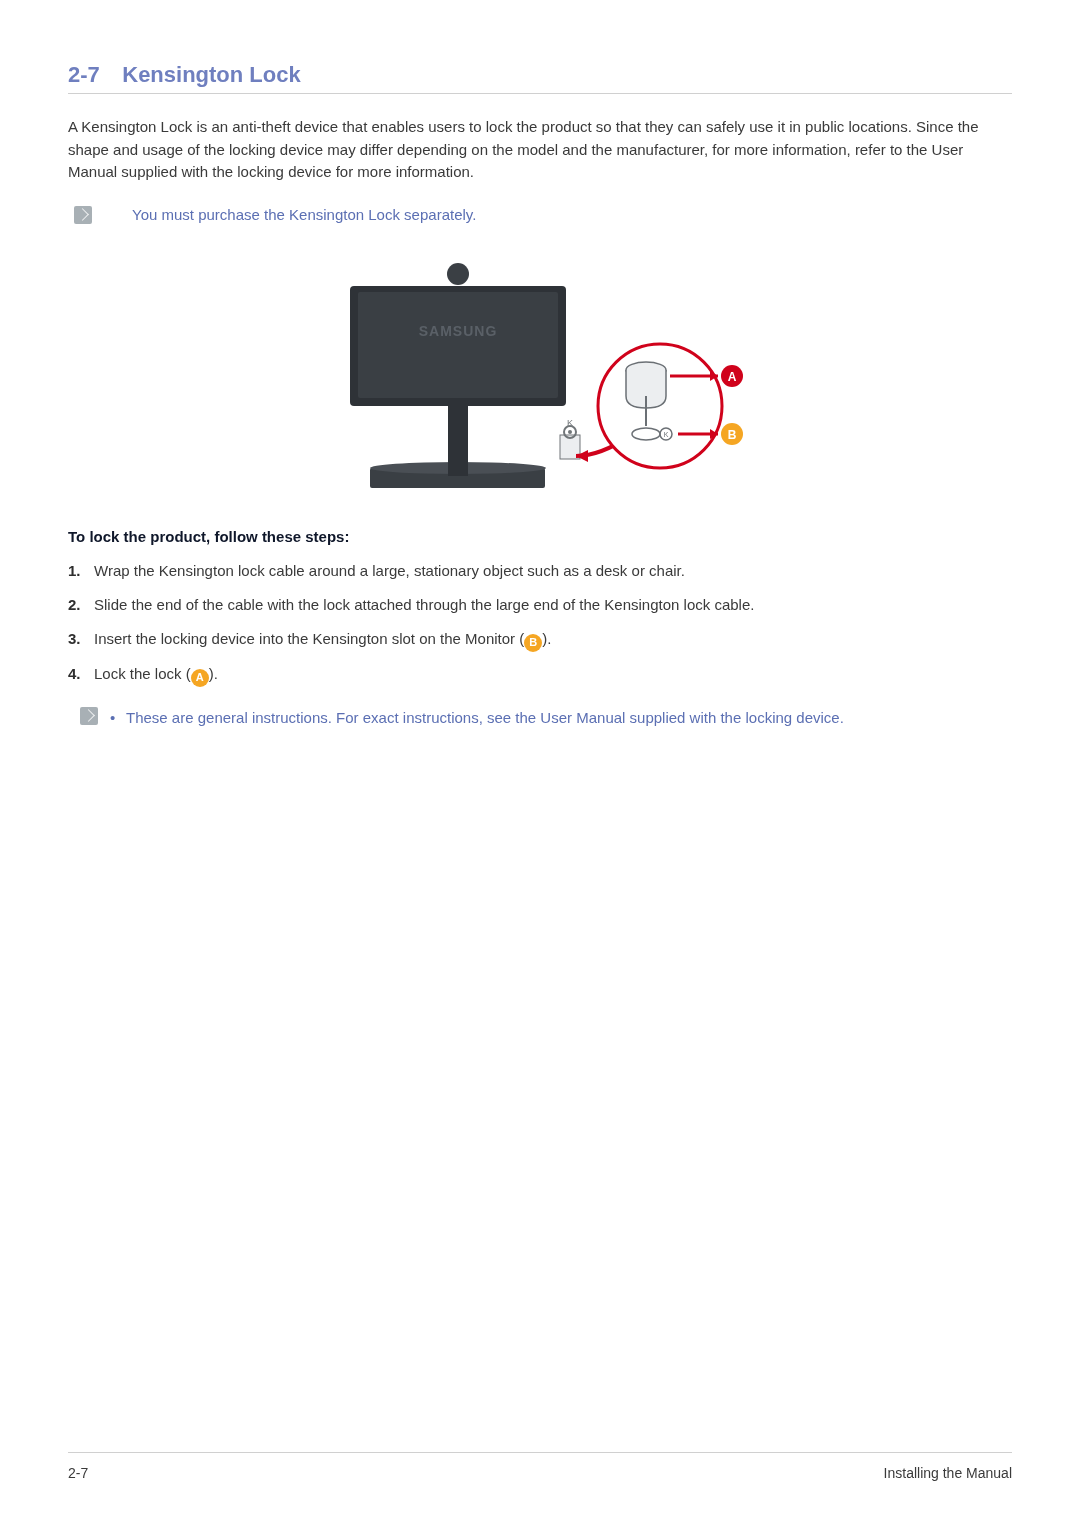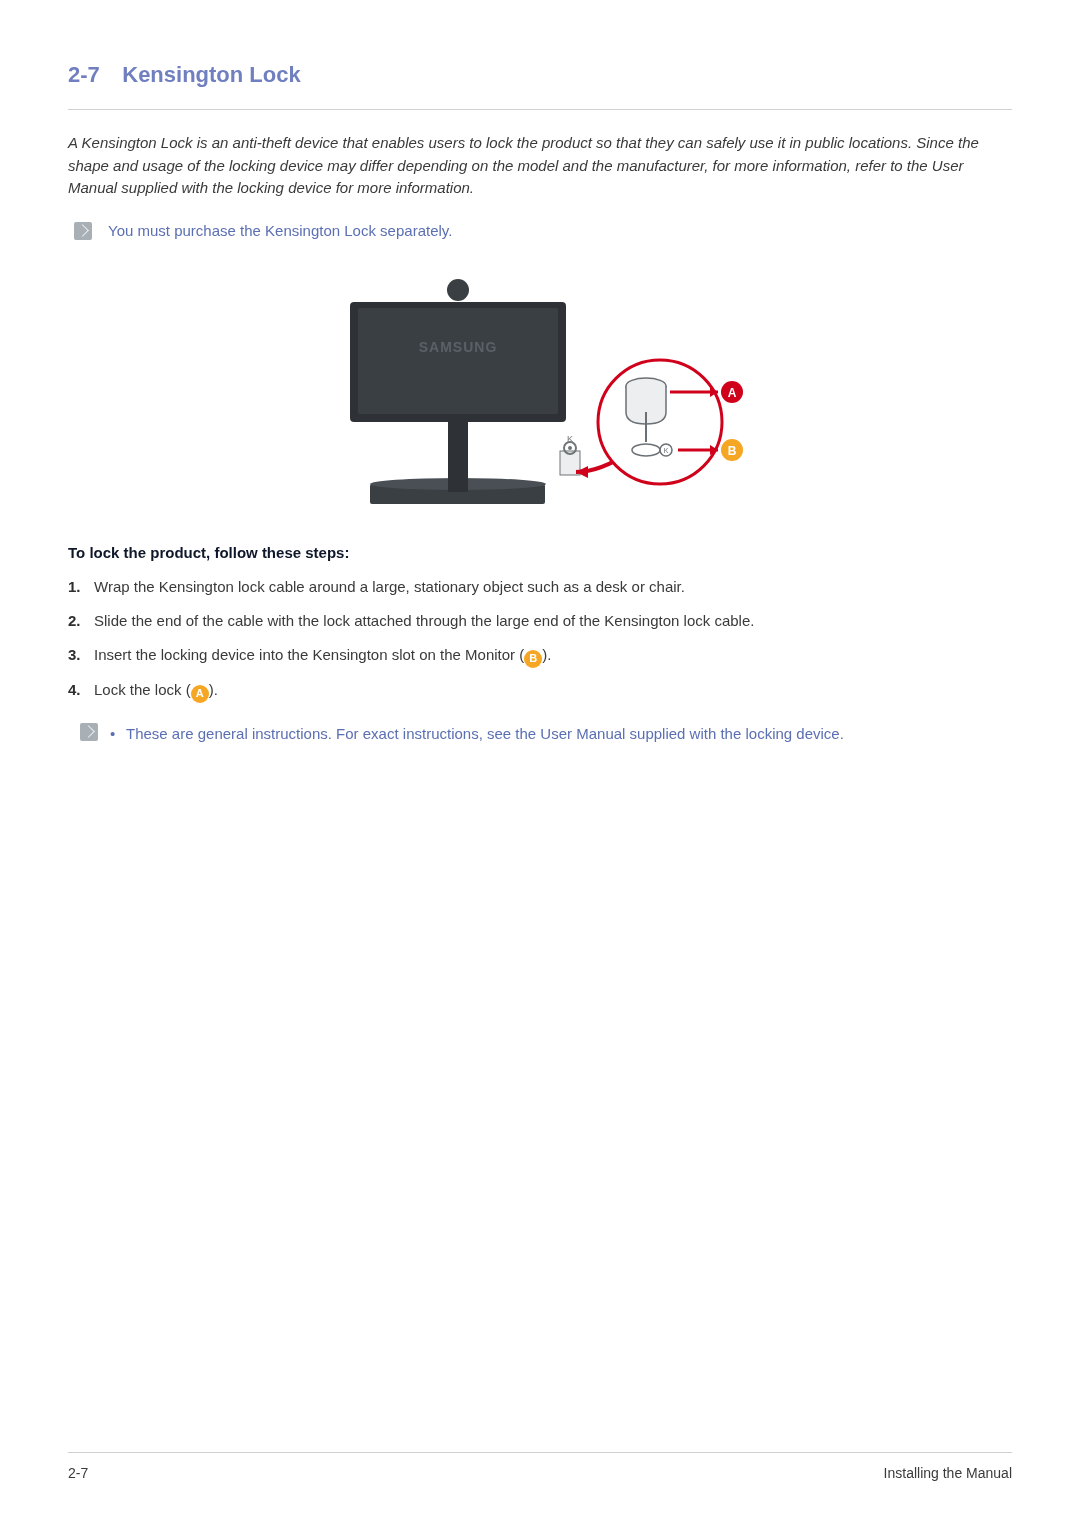--- a/index.html
+++ b/index.html
@@ -9,41 +9,40 @@
       background: #ffffff;
       font-family: Arial, Helvetica, sans-serif;
       color: #3a3a3a;
       position: relative;
     }
     .page {
       padding: 62px 68px 0 68px;
     }
     .section-header {
       border-bottom: 1px solid #d0d0d0;
-      padding-bottom: 21px;
+      padding-bottom: 5px;
       margin-bottom: 22px;
     }
     .section-header .num {
       color: #6f7fbf;
       font-weight: bold;
       font-size: 22px;
       display: inline-block;
       margin-right: 18px;
     }
     .section-header .title {
       color: #6f7fbf;
       font-weight: bold;
       font-size: 22px;
     }
     .body-text {
       font-size: 15px;
       line-height: 1.5;
       color: #3a3a3a;
       margin-bottom: 20px;
-      font-style: italic;
     }
     .note-row {
       display: flex;
       align-items: flex-start;
       gap: 16px;
       margin-bottom: 20px;
       margin-left: 6px;
     }
     .note-icon {
       width: 18px;
@@ -62,20 +61,21 @@
       border: 1.5px solid #fff;
       border-left: none;
       border-bottom: none;
       transform: rotate(45deg);
       opacity: 0.8;
     }
     .note-text {
       color: #5b6fb3;
       font-size: 15px;
       line-height: 1.5;
+      margin-left: 24px;
     }
     .figure-wrap {
       width: 100%;
       display: flex;
       justify-content: center;
       margin: 6px 0 22px 0;
     }
     .steps-title {
       font-weight: bold;
       font-size: 15px;

